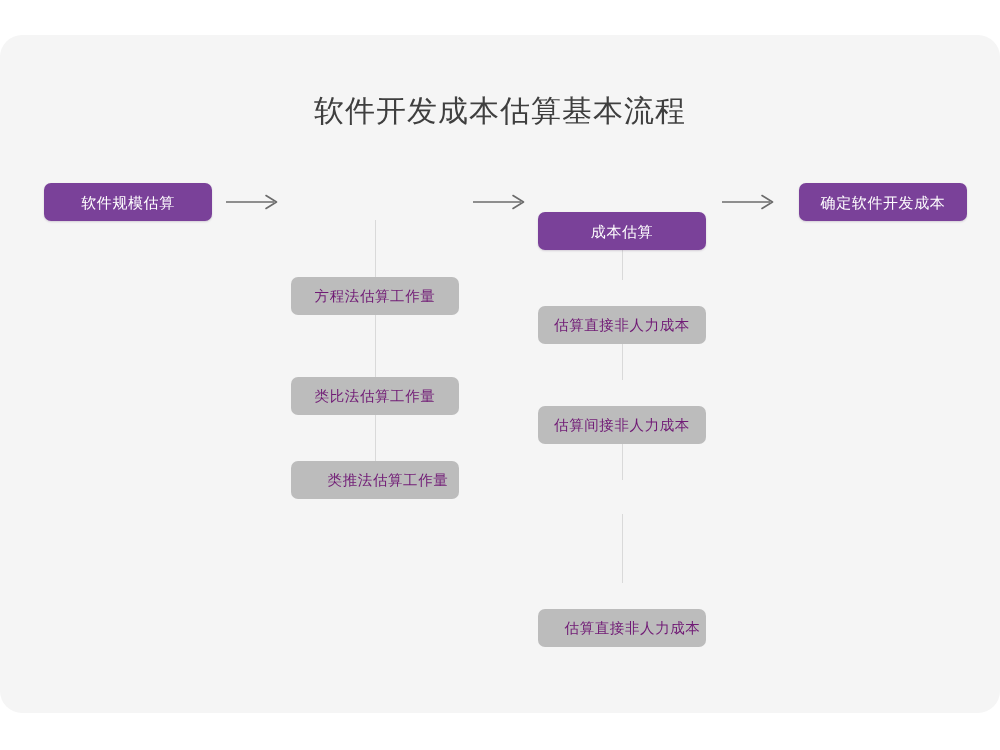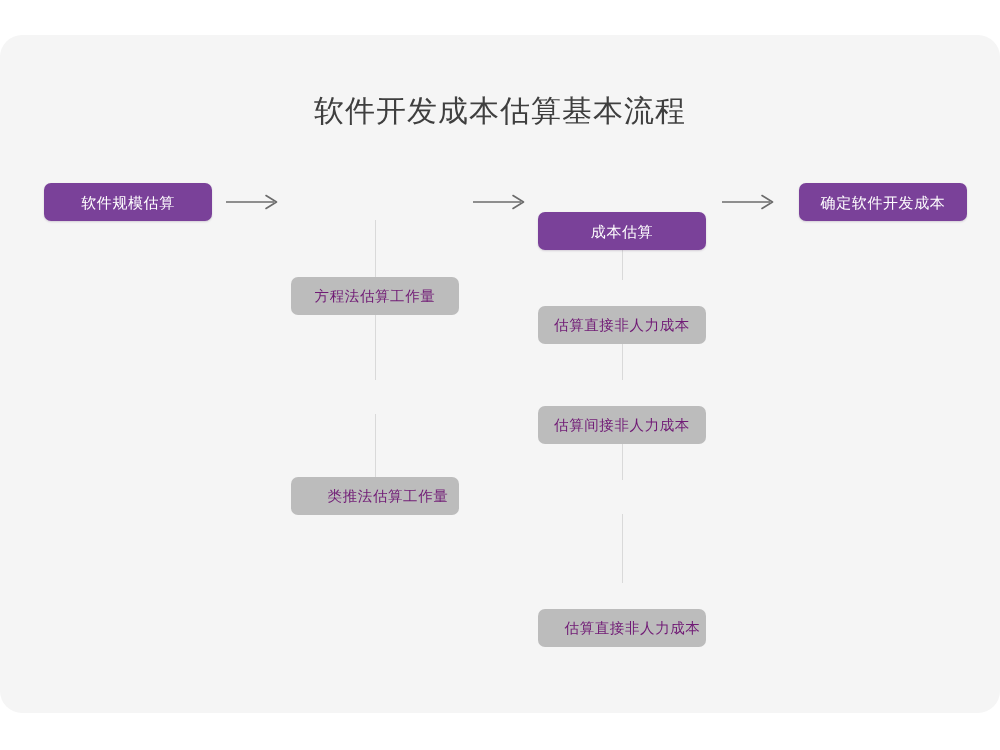--- a/index.html
+++ b/index.html
@@ -92,21 +92,21 @@
 
   
   .col1 { left: 44px; }
   .col2 { left: 291px; }
   .col3 { left: 538px; margin-top: 29px; }
   .col4 { left: 799px; text-align: right; }
 
   .row-top { top: 183px; }
   .r1 { top: 277px; }
   .r2 { top: 377px; }
-  .r3 { top: 477px; padding-left: 26px; }
+  .r3 { top: 461px; padding-left: 26px; }
   .r4 { top: 580px; padding-left: 21px; }
 </style>
 </head>
 <body>
 
 <div id="canvas">
 
   <div class="card"></div>
 
   <div class="chart-title">软件开发成本估算基本流程</div>
@@ -143,20 +143,21 @@
 
   <div class="arrow-h" style="left:720px;">
     <svg width="58" height="20" viewBox="0 0 58 20" aria-hidden="true">
       <path d="M2 10 L50 10" stroke="#6b6b6b" stroke-width="1.6" fill="none"></path>
       <path d="M42 3.5 L52.5 10 L42 16.5" stroke="#6b6b6b" stroke-width="1.6" fill="none" stroke-linecap="round" stroke-linejoin="round"></path>
     </svg>
   </div>
 
   <div class="node secondary col2 r1">方程法估算工作量</div>
 
+  <div class="node secondary col2 r2">类比法估算工作量</div>
 
   <div class="node secondary col2 r3">类推法估算工作量</div>
 
   <div class="node secondary col3 r1">估算直接非人力成本</div>
 
   <div class="node secondary col3 r2">估算间接非人力成本</div>
 
 
   <div class="node secondary col3 r4">估算直接非人力成本</div>
 

